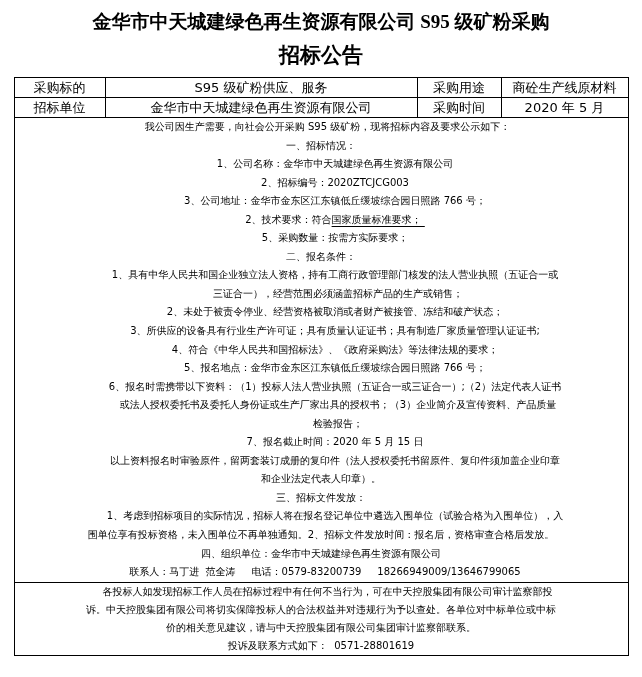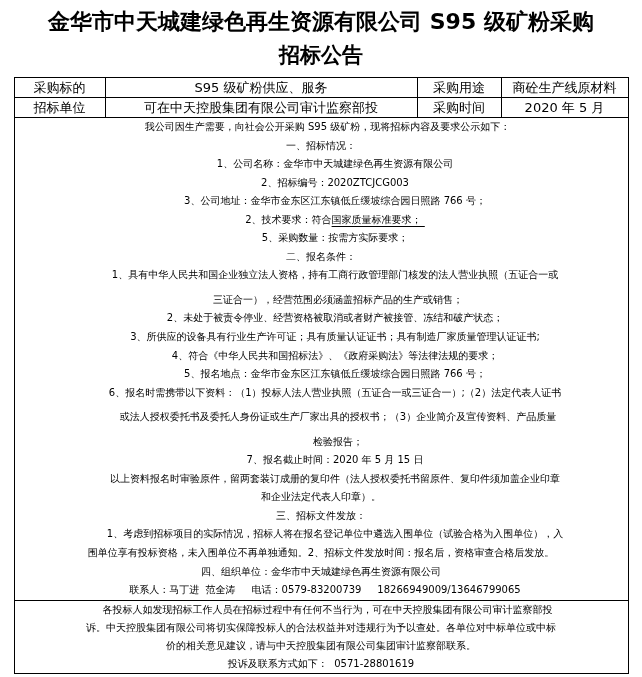--- a/index.html
+++ b/index.html
@@ -3,21 +3,21 @@
 <meta charset="utf-8">
 <style>
   html,body{margin:0;padding:0;}
   body{
     width:642px;height:677px;background:#ffffff;color:#000;
     font-family:"DejaVu Sans",sans-serif;
     overflow:hidden;
   }
   .doc-title{
     margin:11px 0 0 0;text-align:center;
-    font-size:22px;font-weight:bold;line-height:22px;
+    font-size:19px;font-weight:bold;line-height:22px;font-family:Liberation Serif, serif;
   }
   .doc-subtitle{
     margin:12px 0 0 0;text-align:center;
     font-size:21px;font-weight:bold;line-height:20px;
   }
   table.info-table{
     border-collapse:collapse;table-layout:fixed;
     width:614px;margin:12px auto 0 auto;
   }
   table.info-table td{
@@ -39,21 +39,21 @@
   td.complaint-cell{height:70px;}
   .line{
     white-space:pre;
     font-size:10px;line-height:18.55px;
     overflow:hidden;
   }
   .complaint-cell .line{line-height:18.2px;}
   .ind0{padding-left:0;}
   .ind1{padding-left:13px;}
   .ind2{padding-left:28px;}
-  .ind3{padding-left:34px;margin-top:6px;}
+  .ind3{padding-left:34px;}
   .ind4{padding-left:8px;}
   .ul{text-decoration:underline;text-underline-offset:3px;text-align:right;}
 </style>
 </head>
 <body>
 
 <div>
 
   <div class="doc-title">金华市中天城建绿色再生资源有限公司 S95 级矿粉采购</div>
   <div class="doc-subtitle">招标公告</div>
@@ -67,21 +67,21 @@
     </colgroup>
     <tbody>
         <tr>
       <td>采购标的</td>
       <td>S95 级矿粉供应、服务</td>
       <td>采购用途</td>
       <td>商砼生产线原材料</td>
     </tr>
     <tr>
       <td>招标单位</td>
-      <td>可在中天控股集团有限公司审计监察部投</td>
+      <td>金华市中天城建绿色再生资源有限公司</td>
       <td>采购时间</td>
       <td>2020 年 5 月</td>
     </tr>
     <tr>
       <td class="content-cell main-cell" colspan="4">
         <div id="main-content-lines">
               <div class="line ind1">我公司因生产需要，向社会公开采购 S95 级矿粉，现将招标内容及要求公示如下：</div>
               <div class="line ind0">一、招标情况：</div>
               <div class="line ind2">1、公司名称：金华市中天城建绿色再生资源有限公司</div>
               <div class="line ind2">2、招标编号：2020ZTCJCG003</div>

